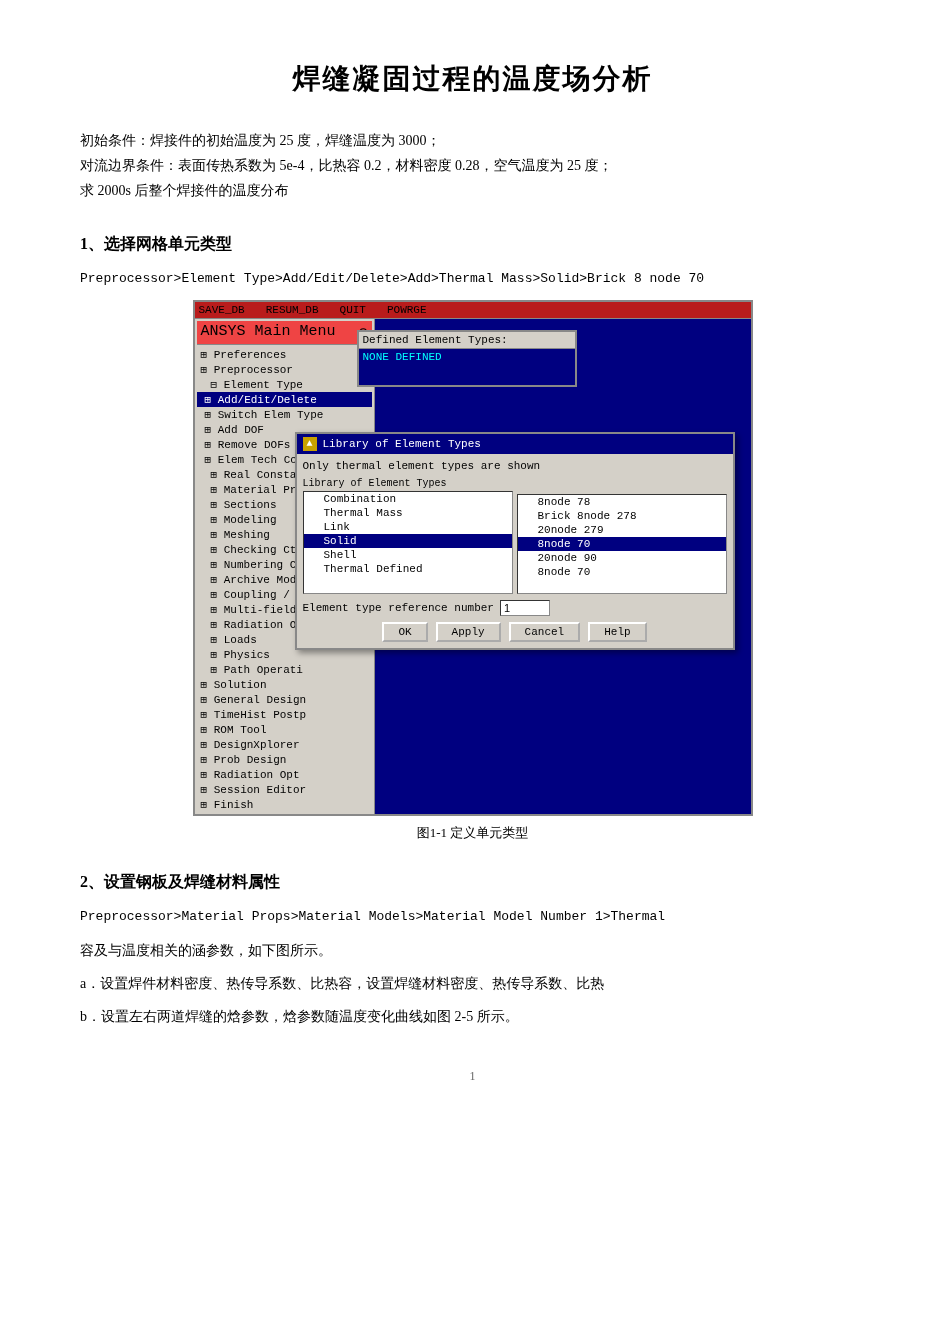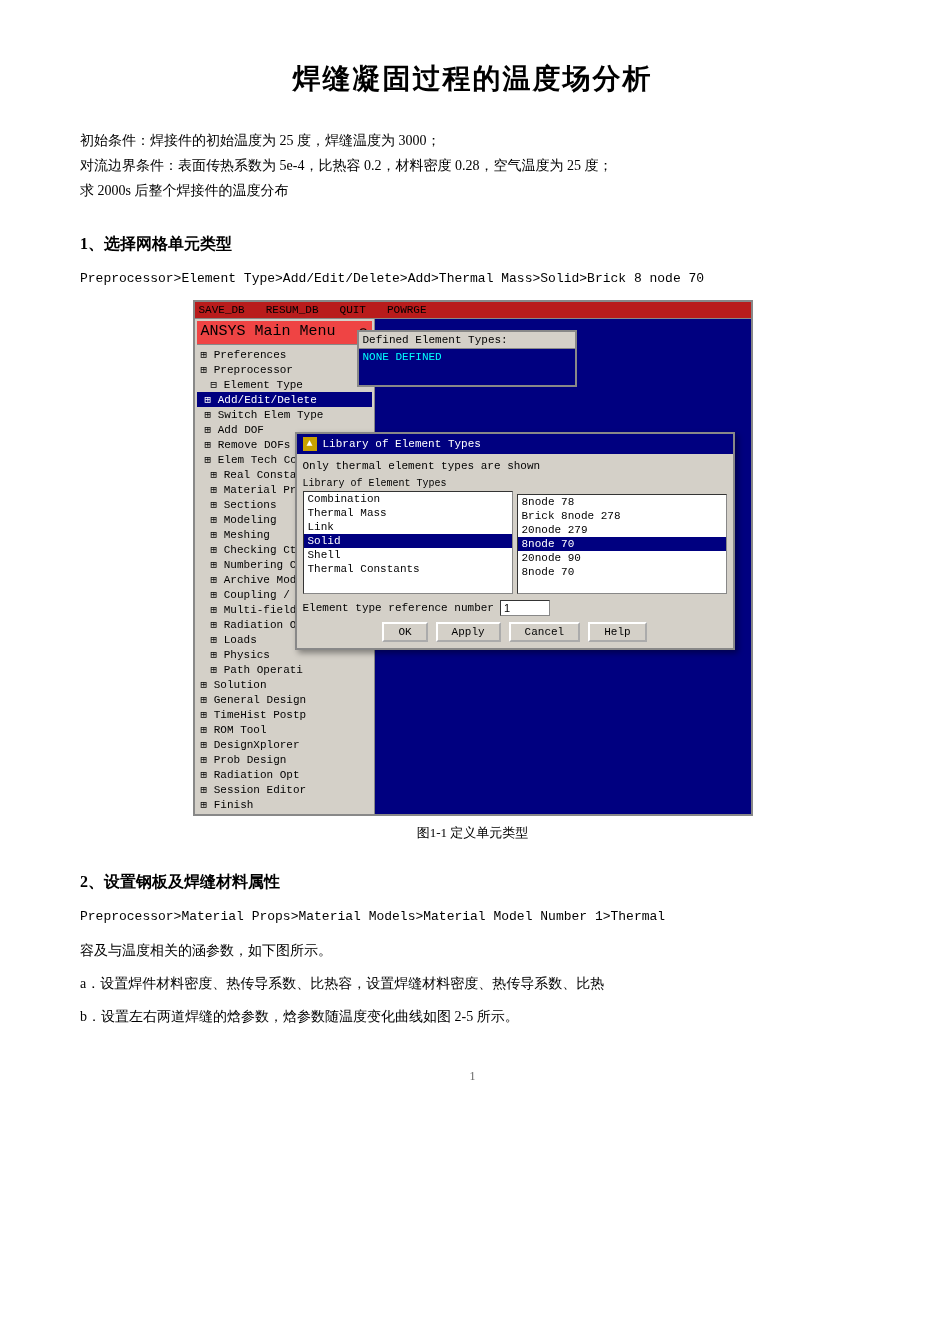--- a/index.html
+++ b/index.html
@@ -148,21 +148,21 @@
     }
     .lib-list-box {
       flex: 1;
       height: 100px;
       background: #fff;
       border: 1px inset #888;
       overflow: hidden;
       font-size: 11px;
     }
     .lib-list-item {
-      padding: 1px 4px;
+      padding: 1px 20px;
       white-space: nowrap;
       cursor: pointer;
     }
     .lib-list-item.selected {
       background: #000080;
       color: #fff;
     }
     .lib-ref-row {
       display: flex;
       align-items: center;
@@ -318,21 +318,21 @@
         <div class="lib-lists-row">
 
           <div style="display:flex;flex-direction:column;flex:1;">
             <div style="font-size:10px;margin-bottom:2px;">Library of Element Types</div>
             <div class="lib-list-box">
               <div class="lib-list-item">Combination</div>
               <div class="lib-list-item">Thermal Mass</div>
               <div class="lib-list-item">Link</div>
               <div class="lib-list-item selected">Solid</div>
               <div class="lib-list-item">Shell</div>
-              <div class="lib-list-item">Thermal Constants</div>
+              <div class="lib-list-item">Thermal Defined</div>
             </div>
           </div>
 
           <div style="flex:1;">
             <div class="lib-list-box" style="margin-top:16px;">
               <div class="lib-list-item">8node 78</div>
               <div class="lib-list-item">Brick 8node 278</div>
               <div class="lib-list-item">20node 279</div>
               <div class="lib-list-item selected">8node  70</div>
               <div class="lib-list-item">20node  90</div>

